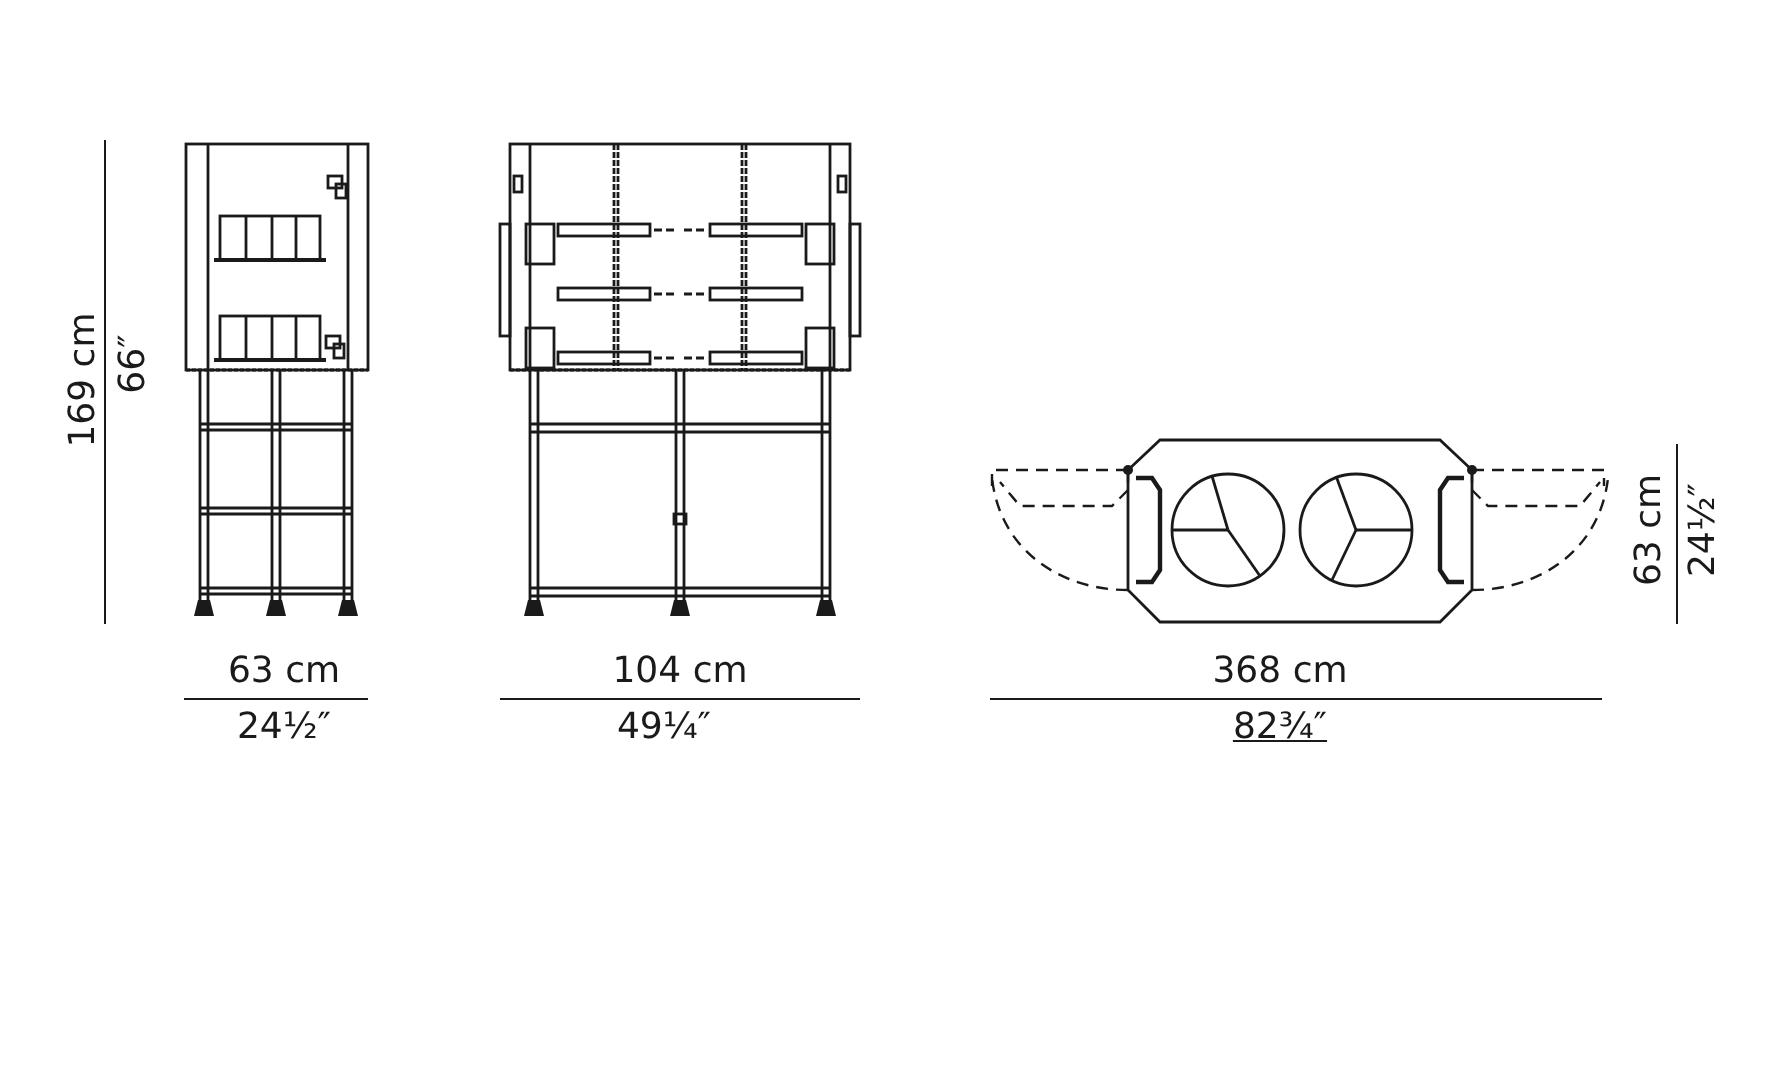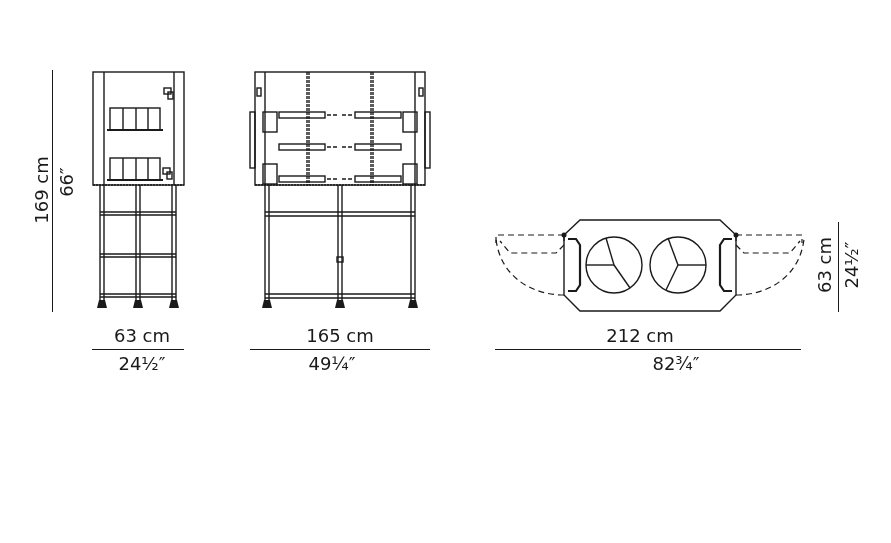--- a/index.html
+++ b/index.html
@@ -112,21 +112,21 @@
       <line x1="20" y1="230" x2="170" y2="230"></line>
     <rect x="92" y="189" width="6" height="5"></rect>
   </g>
   <g fill="#1a1a1a">
     <polygon points="19,232 25,232 27,240 17,240"></polygon>
     <polygon points="92,232 98,232 100,240 90,240"></polygon>
     <polygon points="165,232 171,232 173,240 163,240"></polygon>
   </g>
 </svg>
 
-<div class="lbl" style="left:250px; top:326px; width:180px;">165 cm</div>
+<div class="lbl" style="left:250px; top:326px; width:180px;">104 cm</div>
 <div class="hline" style="left:250px; top:349px; width:180px;"></div>
 <div class="lbl" style="left:242px; top:354px; width:180px;">49¼″</div>
 
 <svg class="draw" style="left:490px; top:215px;" width="320" height="100" viewBox="0 0 320 100">
   <g fill="none" stroke="#1a1a1a" stroke-width="1.4">
 
     <polygon points="90,5 230,5 246,20 246,80 230,96 90,96 74,80 74,20"></polygon>
 
     <path d="M78,24 h8 l4,6 v40 l-4,6 h-8" stroke-width="2.2"></path>
     <path d="M242,24 h-8 l-4,6 v40 l4,6 h8" stroke-width="2.2"></path>
@@ -148,19 +148,19 @@
     <path d="M246,20 H312 V28"></path>
     <path d="M246,20 V30 L254,38 H300 L310,26"></path>
     <path d="M246,80 C280,80 310,60 314,24"></path>
   </g>
   <g fill="#1a1a1a">
     <circle cx="74" cy="20" r="2.5"></circle>
       <circle cx="246" cy="20" r="2.5"></circle>
   </g>
 </svg>
 
-<div class="lbl" style="left:600px; top:326px; width:160px; margin-left:-40px;">212 cm</div>
+<div class="lbl" style="left:600px; top:326px; width:160px; margin-left:-40px;">368 cm</div>
 <div class="hline" style="left:495px; top:349px; width:306px;"></div>
-<div class="lbl" style="left:636px; top:354px; width:160px; margin-left:-40px;">82¾″</div>
+<div class="lbl" style="left:600px; top:354px; width:160px; margin-left:-40px;text-decoration:underline;">82¾″</div>
 
 <div class="vline" style="left:838px; top:222px; height:90px;"></div>
 <div class="vlbl" style="left:785px; top:255px; width:80px; text-align:center;">63 cm</div>
 <div class="vlbl" style="left:812px; top:255px; width:80px; text-align:center;">24½″</div>
 
 </body></html>

